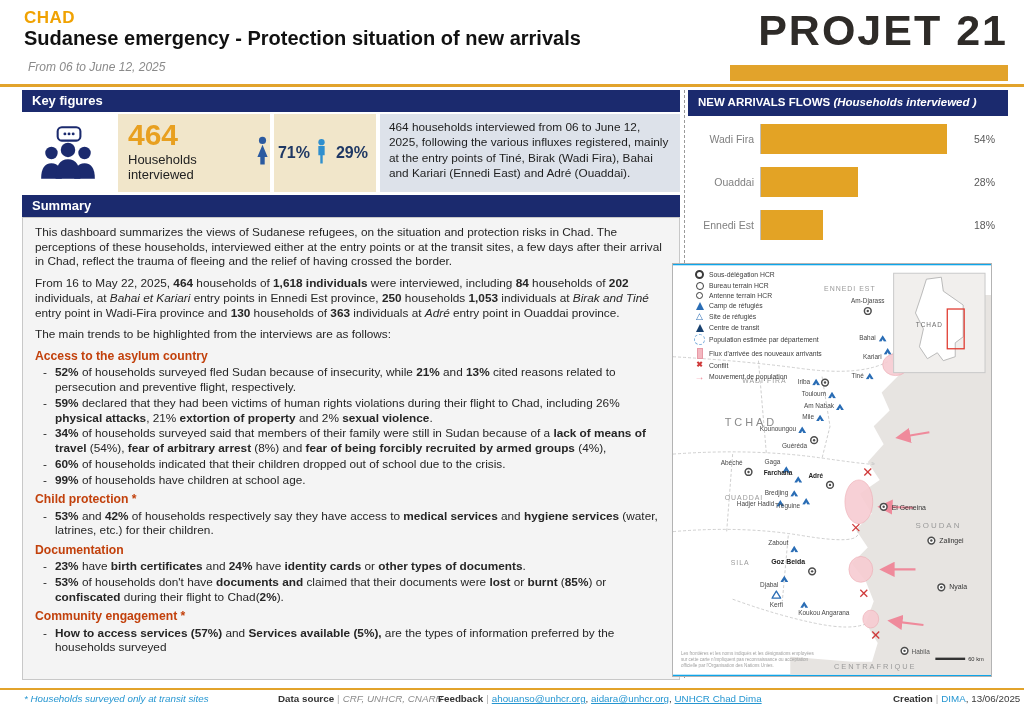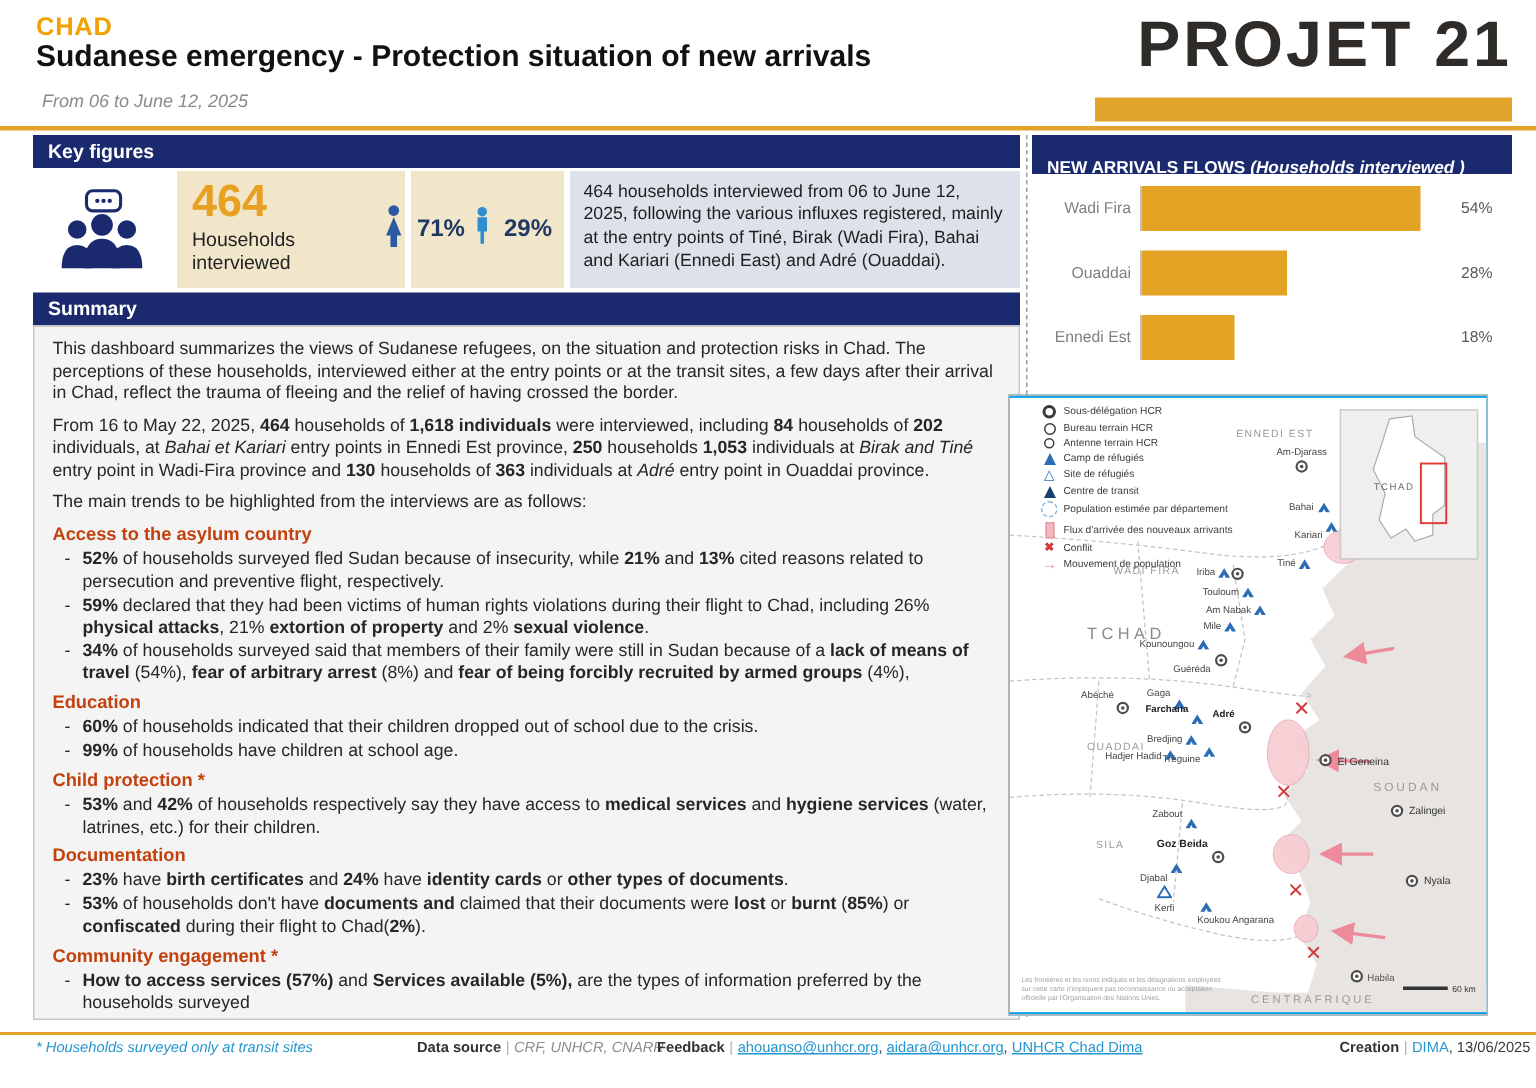--- a/index.html
+++ b/index.html
@@ -13,21 +13,21 @@
   #page-title{left:24px;top:27px;font-size:20px;font-weight:bold;color:#111;}
   #period{left:28px;top:60px;font-size:12px;font-style:italic;color:#8a8a8a;}
   #logo{right:16px;top:6px;font-size:43px;font-weight:900;color:#2e2b28;letter-spacing:2px;font-family:"Liberation Sans",sans-serif;}
   #logo-bar{right:16px;top:65px;width:278px;height:16px;background:#E2A32B;}
   #header-rule{left:0;top:84px;width:1024px;height:3px;background:#E2A32B;}
 
   
   .section-bar{background:#1b2a6e;color:#fff;font-weight:bold;font-size:13px;padding:3px 10px;box-sizing:border-box;}
   #kf-bar{left:22px;top:90px;width:658px;height:22px;}
   #summary-bar{left:22px;top:195px;width:658px;height:22px;}
-  #chart-title-bar{left:688px;top:90px;width:320px;height:26px;font-size:11.5px;padding-top:16px;}
+  #chart-title-bar{left:688px;top:90px;width:320px;height:26px;font-size:11.5px;padding-top:6px;}
 
   
   #kf-content{left:22px;top:114px;width:658px;height:78px;display:flex;gap:4px;}
   #kf-people{width:92px;display:flex;align-items:center;justify-content:center;}
   .kf-box{background:#f1e6ca;}
   #kf-hh{width:152px;padding:6px 10px;box-sizing:border-box;}
   #kf-hh .big{color:#E8A020;font-size:30px;font-weight:bold;line-height:1;}
   #kf-hh .lab{font-size:13px;color:#222;line-height:1.15;margin-top:3px;}
   #kf-gender{width:102px;padding:4px 8px;box-sizing:border-box;display:flex;flex-direction:row;justify-content:flex-end;gap:4px;}
   .g-row{display:flex;align-items:center;gap:7px;}
@@ -152,21 +152,20 @@
   <p><span>From 16 to May 22, 2025, </span><span class="rb">464</span><span> households of </span><span class="rb">1,618 individuals</span><span> were interviewed, including </span><span class="rb">84</span><span> households of </span><span class="rb">202</span><span> individuals, at </span><span class="ri">Bahai et Kariari</span><span> entry points in Ennedi Est province, </span><span class="rb">250</span><span> households </span><span class="rb">1,053</span><span> individuals at </span><span class="ri">Birak and Tiné</span><span> entry point in Wadi-Fira province and </span><span class="rb">130</span><span> households of </span><span class="rb">363</span><span> individuals at </span><span class="ri">Adré</span><span> entry point in Ouaddai province.</span></p>
   <p><span>The main trends to be highlighted from the interviews are as follows:</span></p>
 
   <div class="sub-h">Access to the asylum country</div>
   <ul class="bullets">
     <li><span class="rb">52%</span><span> of households surveyed fled Sudan because of insecurity, while </span><span class="rb">21%</span><span> and </span><span class="rb">13%</span><span> cited reasons related to persecution and preventive flight, respectively.</span></li>
     <li><span class="rb">59%</span><span> declared that they had been victims of human rights violations during their flight to Chad, including 26% </span><span class="rb">physical attacks</span><span>, 21% </span><span class="rb">extortion of property</span><span> and 2% </span><span class="rb">sexual violence</span><span>.</span></li>
     <li><span class="rb">34%</span><span> of households surveyed said that members of their family were still in Sudan because of a </span><span class="rb">lack of means of travel</span><span> (54%), </span><span class="rb">fear of arbitrary arrest</span><span> (8%) and </span><span class="rb">fear of being forcibly recruited by armed groups</span><span> (4%),</span></li>
   </ul>
 
-  <div class="sub-h">Education</div>
   <ul class="bullets">
     <li><span class="rb">60%</span><span> of households indicated that their children dropped out of school due to the crisis.</span></li>
     <li><span class="rb">99%</span><span> of households have children at school age.</span></li>
   </ul>
 
   <div class="sub-h">Child protection *</div>
   <ul class="bullets">
     <li><span class="rb">53%</span><span> and </span><span class="rb">42%</span><span> of households respectively say they have access to </span><span class="rb">medical services</span><span> and </span><span class="rb">hygiene services</span><span> (water, latrines, etc.) for their children.</span></li>
   </ul>
 

